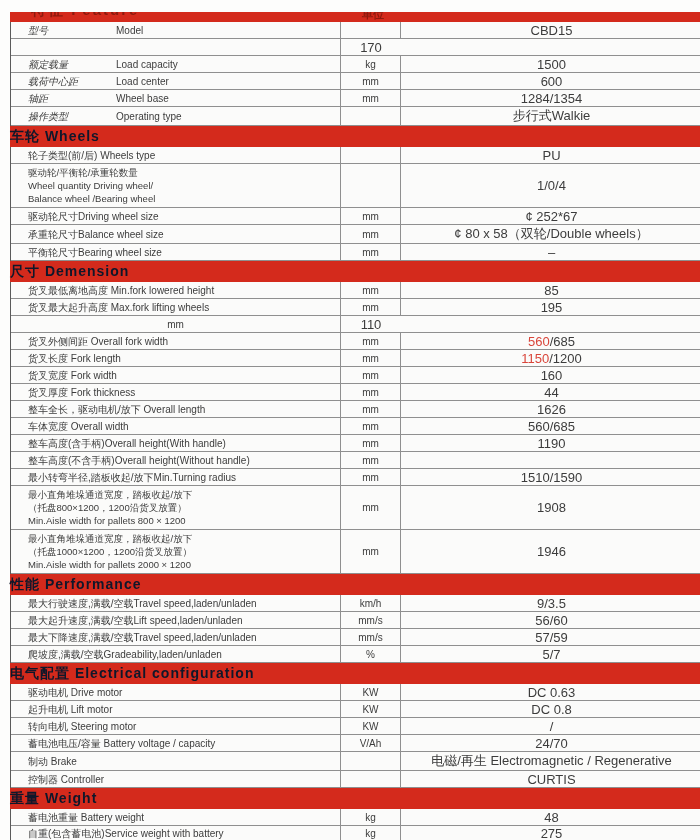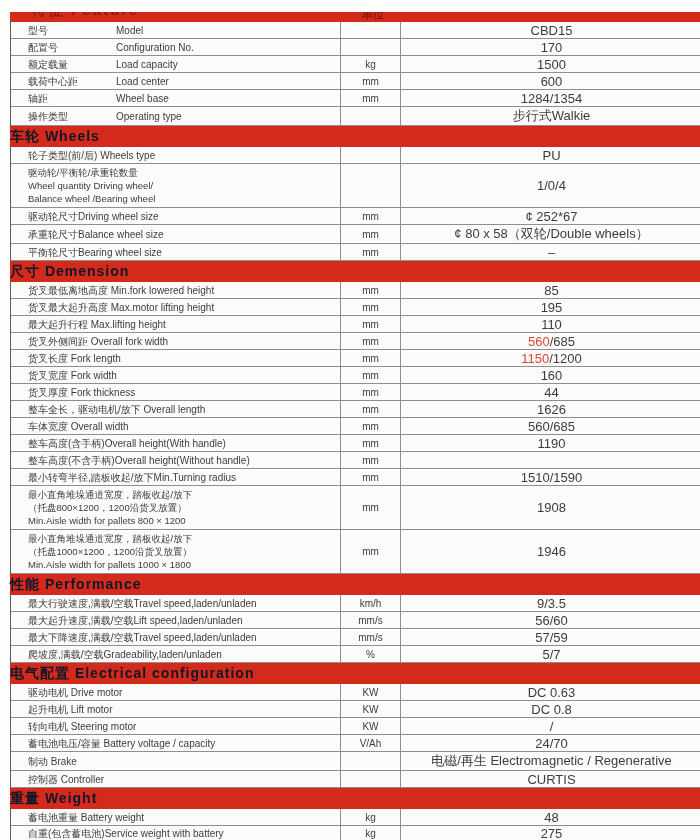--- a/index.html
+++ b/index.html
@@ -37,21 +37,21 @@
     display:grid;grid-template-columns:330px 60px 1fr;
     min-height:17px;border-bottom:1px solid #8f8f8f;
     box-sizing:border-box;background:#fbfbfa;
   }
   .row:last-child{border-bottom:3px solid #0c4a6e;}
   .c-label{
     padding:1px 4px 1px 17px;border-right:1px solid #8f8f8f;
     display:flex;flex-direction:column;justify-content:center;
     font-size:10px;line-height:13px;color:#3c3c3c;
   }
-  .c-label .zh-col{display:inline-block;width:88px;}
+  .c-label .zh-col{display:inline-block;width:88px;font-style:italic;}
   .c-unit{
     border-right:1px solid #8f8f8f;display:flex;align-items:center;justify-content:center;
     font-size:10px;color:#3c3c3c;
   }
   .c-value{
     display:flex;align-items:center;justify-content:center;
     font-size:13px;color:#3c3c3c;text-align:center;padding:0 4px;
   }
   .val-red{color:#d9453a;}
   .multi .c-label{font-size:9.5px;}
@@ -69,23 +69,20 @@
         <div class="row">
           <div class="c-label">
             <div class="label-line"><span class="zh-col">型号</span><span class="en-col">Model</span></div>
           </div>
           <div class="c-unit"></div>
           <div class="c-value">
             <span class="value-text"><span class="val-rest">CBD15</span></span>
           </div>
         </div>
         <div class="row">
-          <div class="c-label">
-            <div class="label-line"><span class="zh-col">配置号</span><span class="en-col">Configuration   No.</span></div>
-          </div>
           <div class="c-unit"></div>
           <div class="c-value">
             <span class="value-text"><span class="val-rest">170</span></span>
           </div>
         </div>
         <div class="row">
           <div class="c-label">
             <div class="label-line"><span class="zh-col">额定载量</span><span class="en-col">Load  capacity</span></div>
           </div>
           <div class="c-unit">kg</div>
@@ -177,31 +174,28 @@
           <div class="c-label">
             <div class="label-line">货叉最低离地高度 Min.fork lowered  height</div>
           </div>
           <div class="c-unit">mm</div>
           <div class="c-value">
             <span class="value-text"><span class="val-rest">85</span></span>
           </div>
         </div>
         <div class="row">
           <div class="c-label">
-            <div class="label-line">货叉最大起升高度 Max.motor lifting height</div>
+            <div class="label-line">货叉最大起升高度 Max.fork lifting wheels</div>
           </div>
           <div class="c-unit">mm</div>
           <div class="c-value">
             <span class="value-text"><span class="val-rest">195</span></span>
           </div>
         </div>
         <div class="row">
-          <div class="c-label">
-            <div class="label-line">最大起升行程 Max.lifting height</div>
-          </div>
           <div class="c-unit">mm</div>
           <div class="c-value">
             <span class="value-text"><span class="val-rest">110</span></span>
           </div>
         </div>
         <div class="row">
           <div class="c-label">
             <div class="label-line">货叉外侧间距 Overall fork width</div>
           </div>
           <div class="c-unit">mm</div>
@@ -286,21 +280,21 @@
           </div>
           <div class="c-unit">mm</div>
           <div class="c-value">
             <span class="value-text"><span class="val-rest">1908</span></span>
           </div>
         </div>
         <div class="row multi" style="min-height: 44px;">
           <div class="c-label">
             <div class="label-line">最小直角堆垛通道宽度，踏板收起/放下</div>
             <div class="label-line">（托盘1000×1200，1200沿货叉放置）</div>
-            <div class="label-line">Min.Aisle width for pallets 1000 × 1800</div>
+            <div class="label-line">Min.Aisle width for pallets 2000 × 1200</div>
           </div>
           <div class="c-unit">mm</div>
           <div class="c-value">
             <span class="value-text"><span class="val-rest">1946</span></span>
           </div>
         </div>
         <div class="sec-header">
           <span class="sec-title">性能 Performance</span>
         </div>
         <div class="row">

